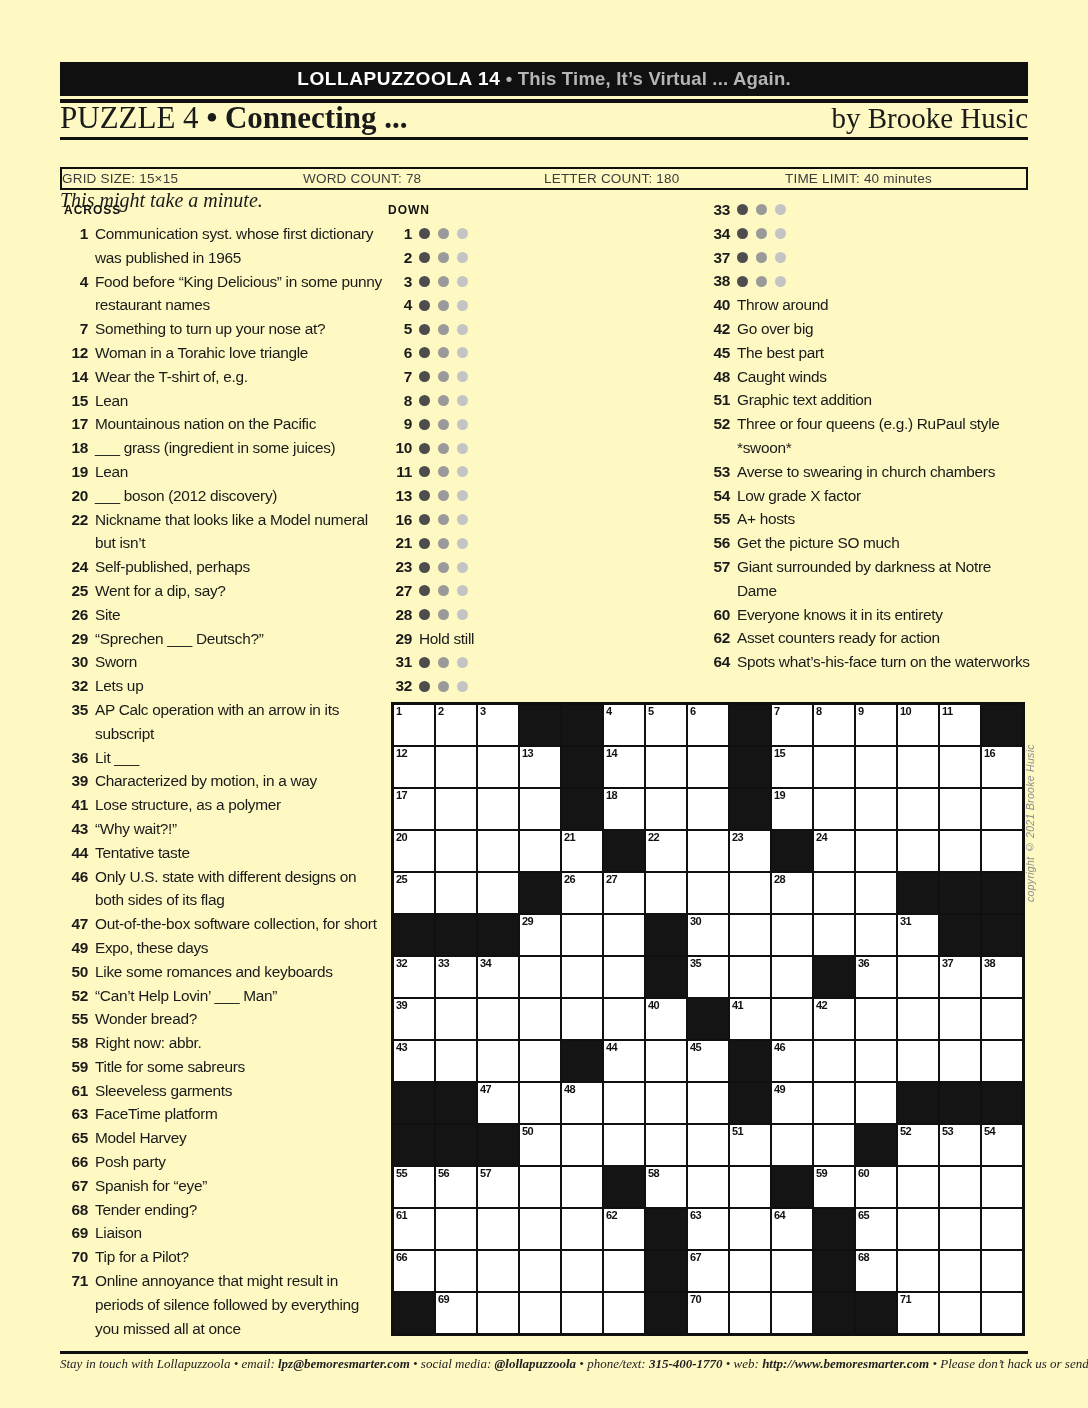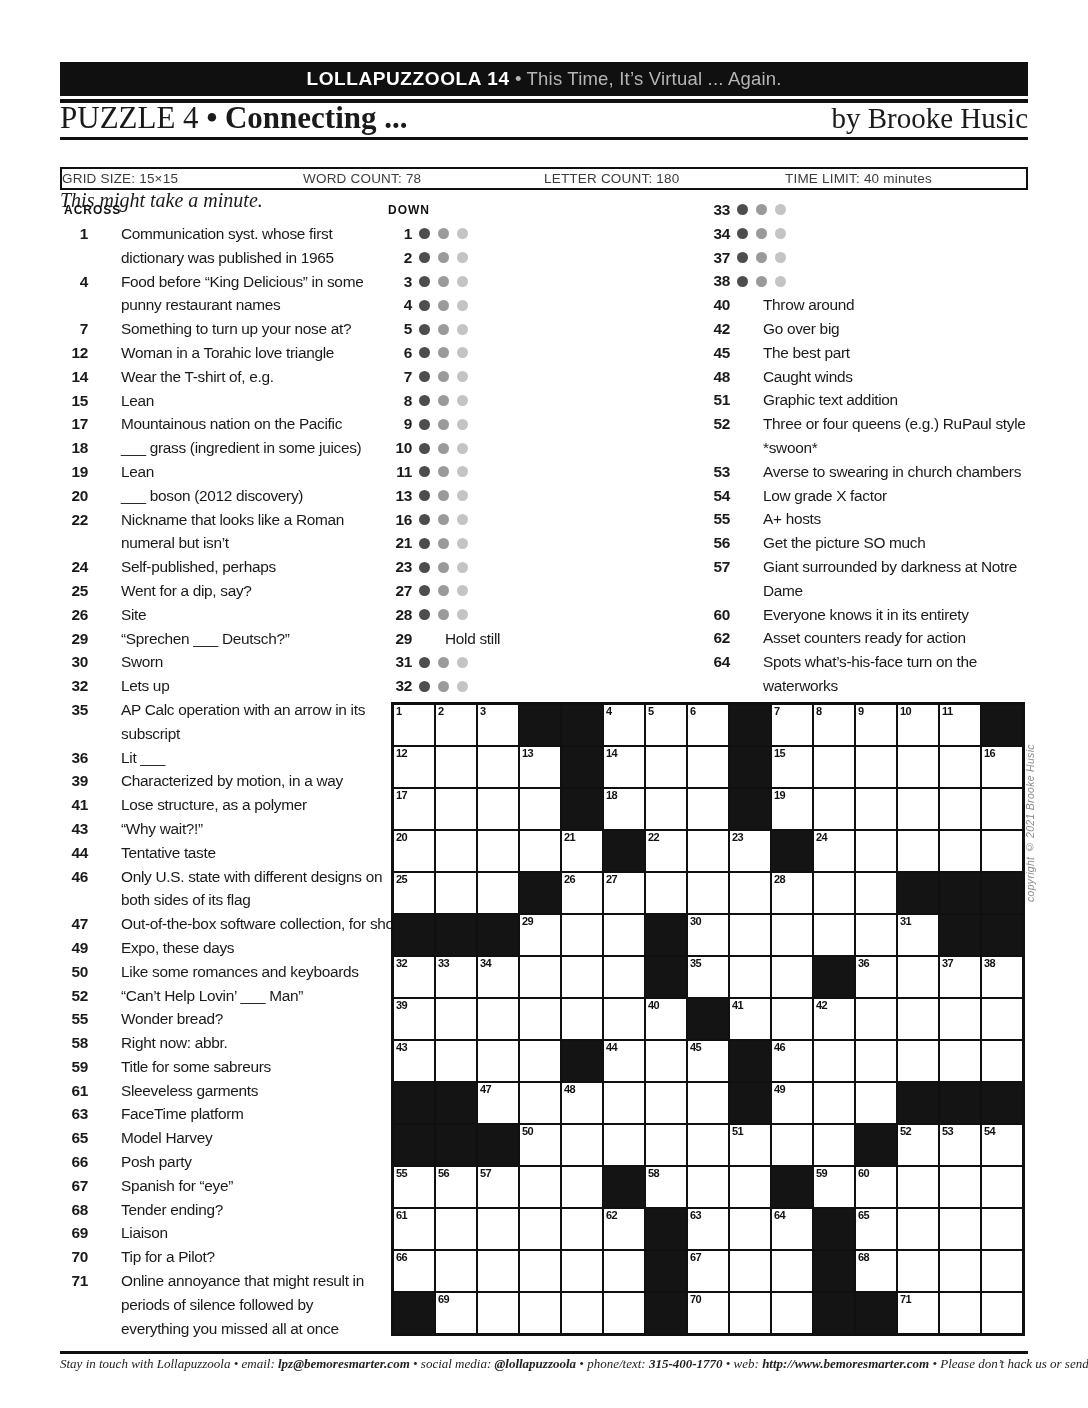--- a/index.html
+++ b/index.html
@@ -1,22 +1,22 @@
 <!DOCTYPE html>
 <html><head>
 <meta charset="utf-8">
 <style>
   html,body{margin:0;padding:0;background:#e8e8e8;}
-  .page{position:relative;width:1088px;height:1408px;background:#ffffff;margin:0 auto;
+  .page{position:relative;width:1088px;height:1408px;background:#fef9c3;margin:0 auto;
         font-family:"Liberation Sans",sans-serif;color:#1a1a1a;overflow:hidden;}
   
   .banner{position:absolute;left:60px;width:968px;top:62px;height:34px;background:#101010;
           display:flex;align-items:center;justify-content:center;white-space:pre;}
   .banner .b-bold{color:#ffffff;font-weight:800;font-size:19px;letter-spacing:.6px;}
-  .banner .b-light{color:#b5b5b5;font-weight:400;font-size:18.5px;letter-spacing:.2px;}
+  .banner .b-light{color:#b5b5b5;font-weight:700;font-size:18.5px;letter-spacing:.2px;}
   .rule{position:absolute;left:60px;width:968px;background:#101010;}
   .rule1{top:99px;height:4px;}
   .rule2{top:137px;height:3px;}
   .title-row{position:absolute;left:60px;width:968px;top:100px;height:36px;
              font-family:"Liberation Serif",serif;display:flex;justify-content:space-between;align-items:center;}
   .title-left{font-size:31px;}
   .title-left .t-main{font-weight:700;}
   .title-by{font-size:29px;}
   .note-row{position:absolute;left:60px;width:968px;top:141px;height:24px;
             font-family:"Liberation Serif",serif;display:flex;justify-content:space-between;align-items:baseline;margin-top:48px;}
@@ -26,21 +26,21 @@
             border:2px solid #101010;display:flex;align-items:center;}
   .info-item{flex:1;font-size:13.5px;color:#3c3c3c;letter-spacing:.2px;}
   
   .clues{position:absolute;top:198px;font-size:15.4px;letter-spacing:-0.3px;line-height:23.8px;}
   .clues-across{left:64px;width:320px;}
   .clues-down1{left:388px;width:300px;}
   .clues-down2{left:706px;width:324px;}
   .clue-header{font-weight:800;font-size:12px;letter-spacing:1px;line-height:24px;color:#111;}
   .clue{display:flex;}
   .cnum{font-weight:700;text-align:right;flex:0 0 24px;padding-right:7px;box-sizing:content-box;}
-  .ctext{flex:1;margin-left:26px;}
+  .ctext{flex:1;}
   .ctext.nowrap{white-space:nowrap;}
   .cdots{flex:1;display:flex;align-items:center;gap:8px;}
   .dot{width:11px;height:11px;border-radius:50%;display:inline-block;}
   .d1{background:#4d4d4d;}.d2{background:#9a9a9a;}.d3{background:#c4c4c4;}
   
   .grid{position:absolute;left:391px;top:702px;display:grid;
         grid-template-columns:repeat(15,40px);grid-auto-rows:40px;gap:2px;
         background:#101010;border:3px solid #101010;}
   .cell{position:relative;background:#ffffff;}
   .cell.black{background:#141414;}
@@ -125,21 +125,21 @@
         <div class="clue">
           <span class="cnum">19</span>
           <span class="ctext">Lean</span>
         </div>
         <div class="clue">
           <span class="cnum">20</span>
           <span class="ctext">___ boson (2012 discovery)</span>
         </div>
         <div class="clue">
           <span class="cnum">22</span>
-          <span class="ctext">Nickname that looks like a Roman numeral but isn’t</span>
+          <span class="ctext">Nickname that looks like a Model numeral but isn’t</span>
         </div>
         <div class="clue">
           <span class="cnum">24</span>
           <span class="ctext">Self-published, perhaps</span>
         </div>
         <div class="clue">
           <span class="cnum">25</span>
           <span class="ctext">Went for a dip, say?</span>
         </div>
         <div class="clue">

